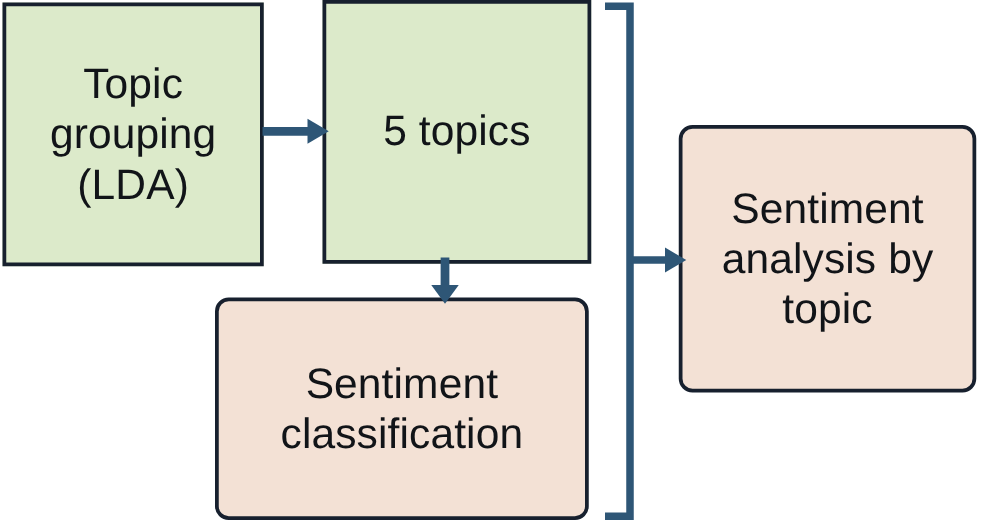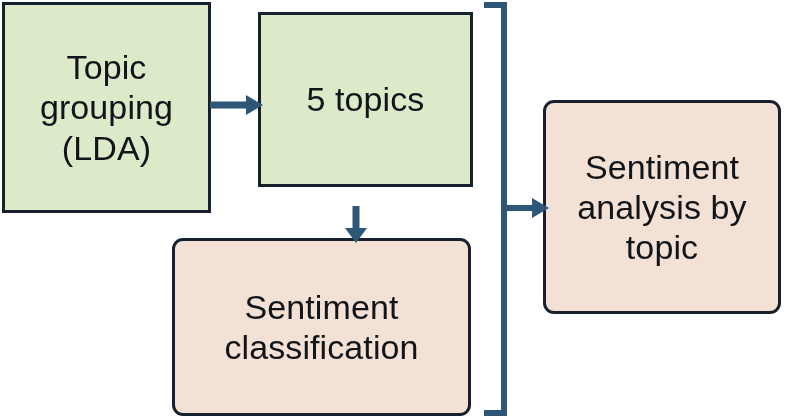--- a/index.html
+++ b/index.html
@@ -39,21 +39,21 @@
   }
   .node.pink {
     background: #f3e1d5;
     border-radius: 11px;
   }
   
   #node-topic-grouping {
     left: 2px;  top: 2px;   width: 209px; height: 211px;
   }
   #node-five-topics {
-    left: 258px; top: 12px;  width: 215px; height: 175px;
+    left: 258px; top: 0;  width: 215px; height: 211px;
   }
   #node-sentiment-classification {
     left: 172px; top: 238px; width: 299px; height: 178px;
   }
   #node-sentiment-analysis-by-topic {
     left: 543px; top: 100px; width: 238px; height: 214px;
   }
   
   .connector {
     position: absolute;

